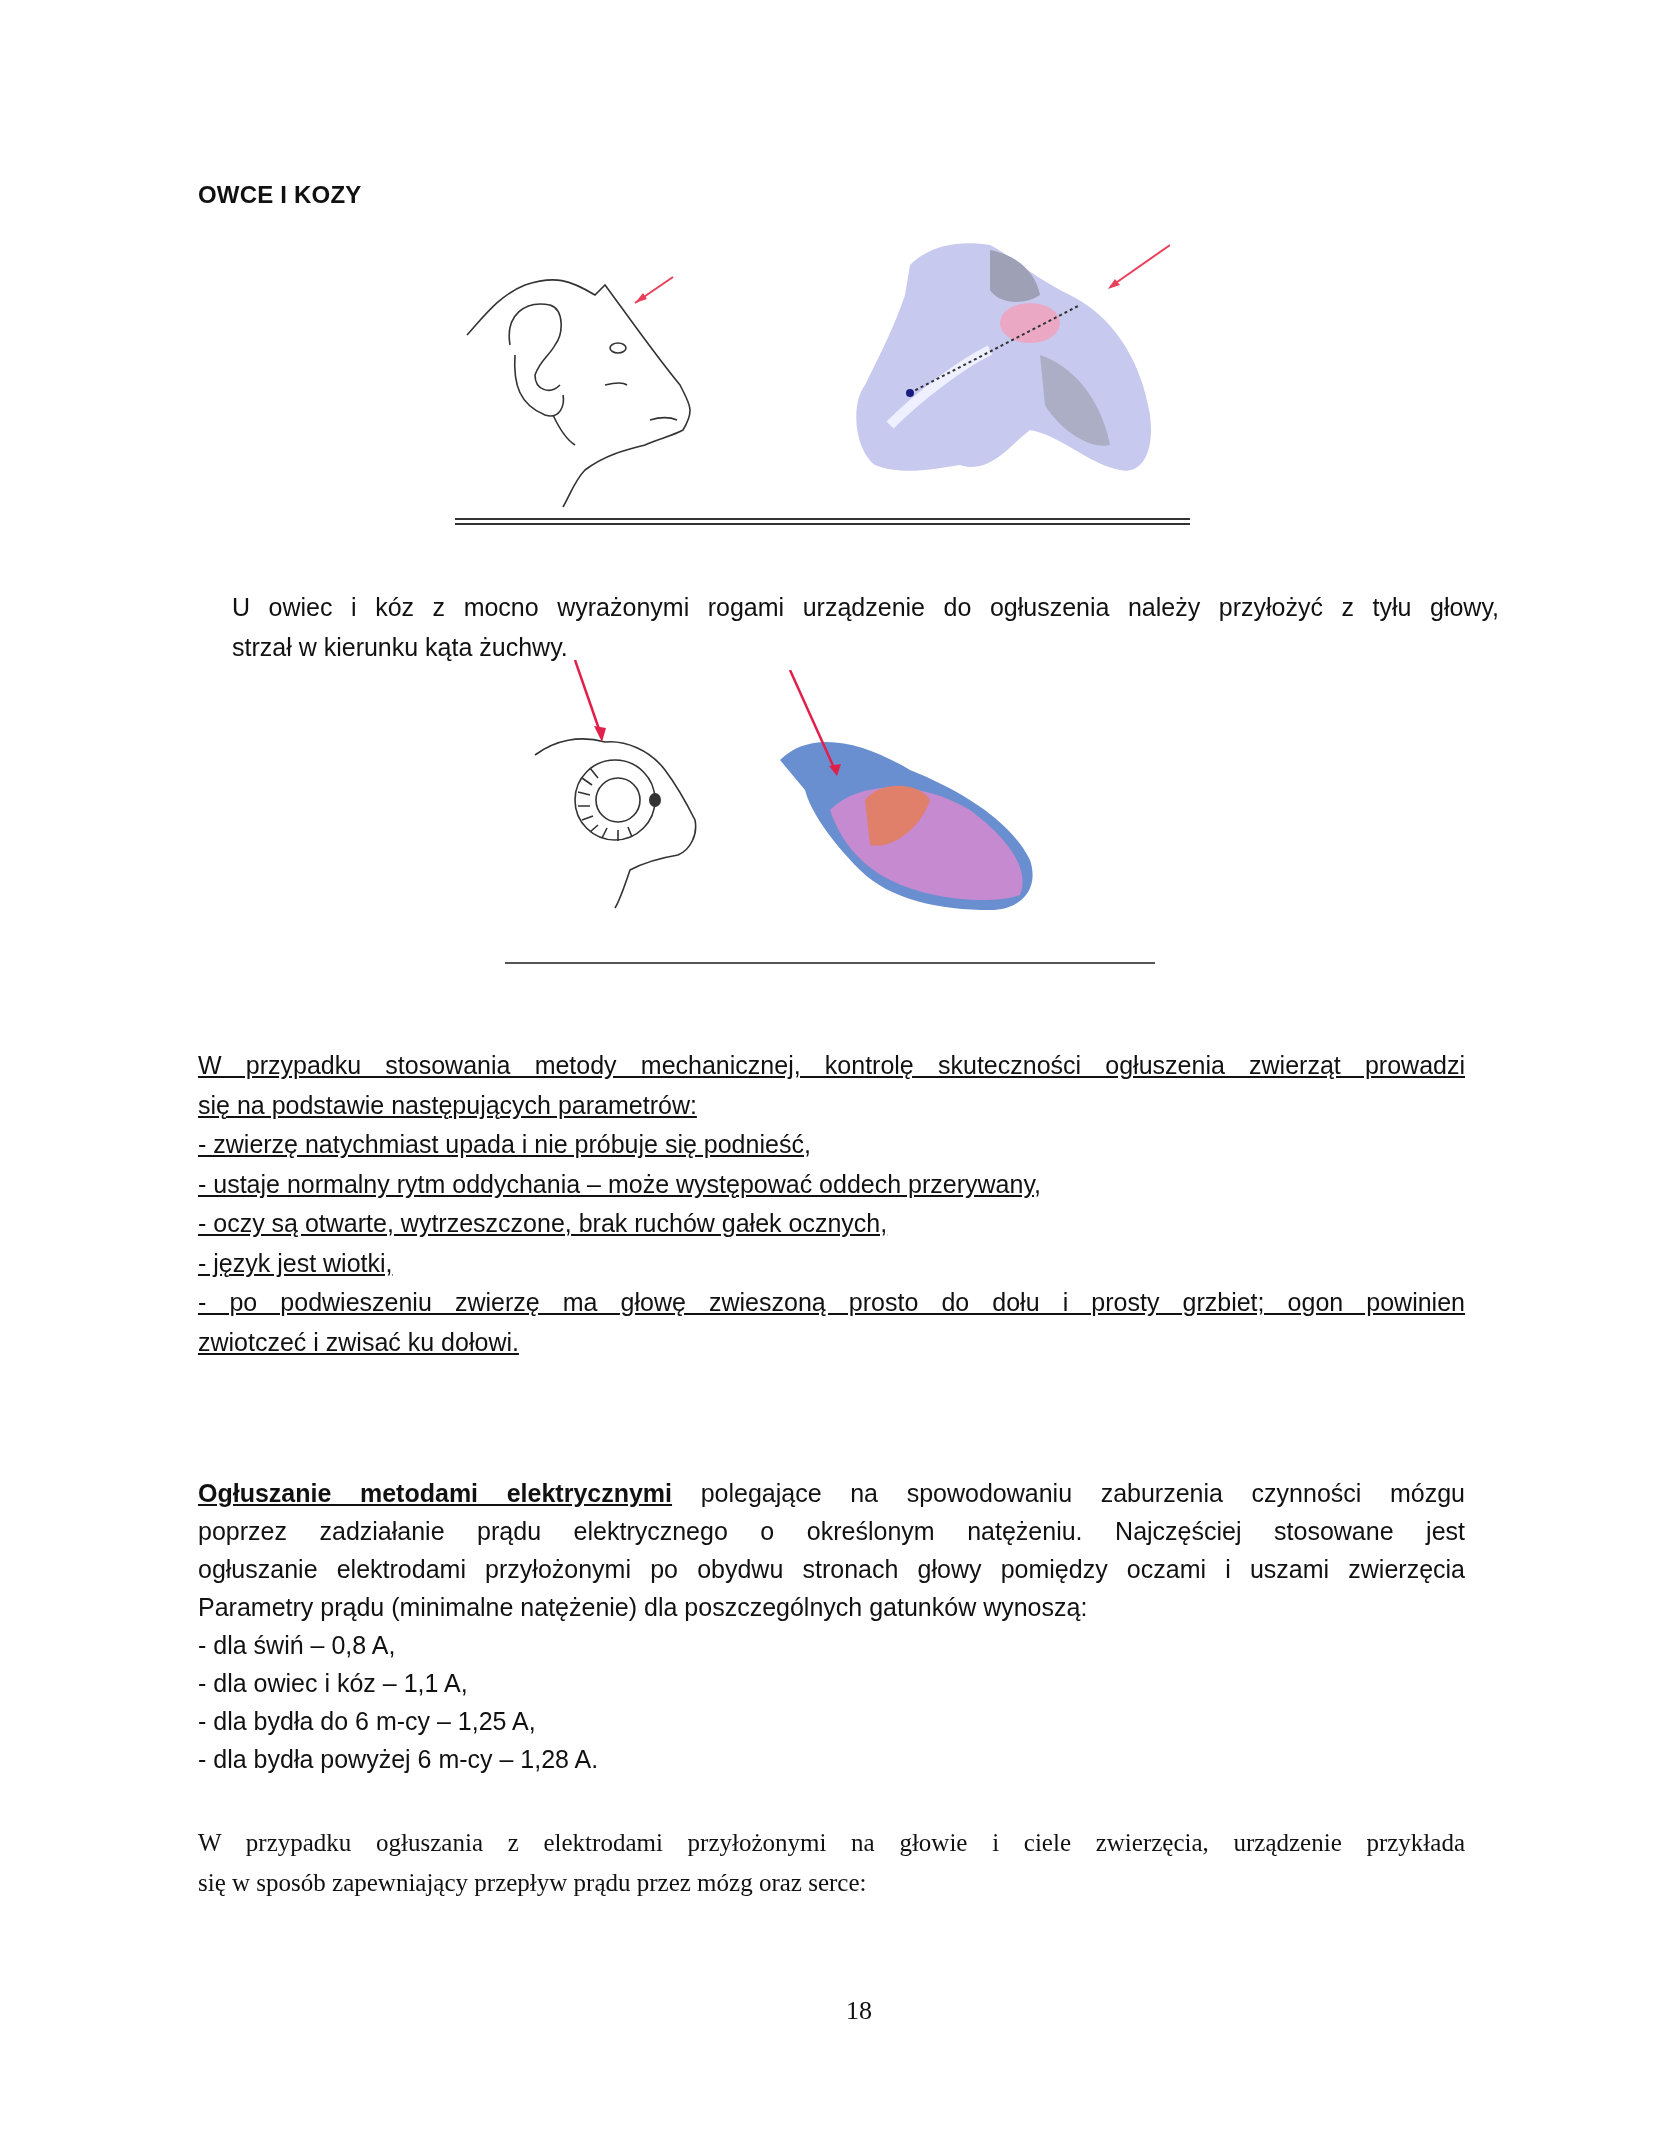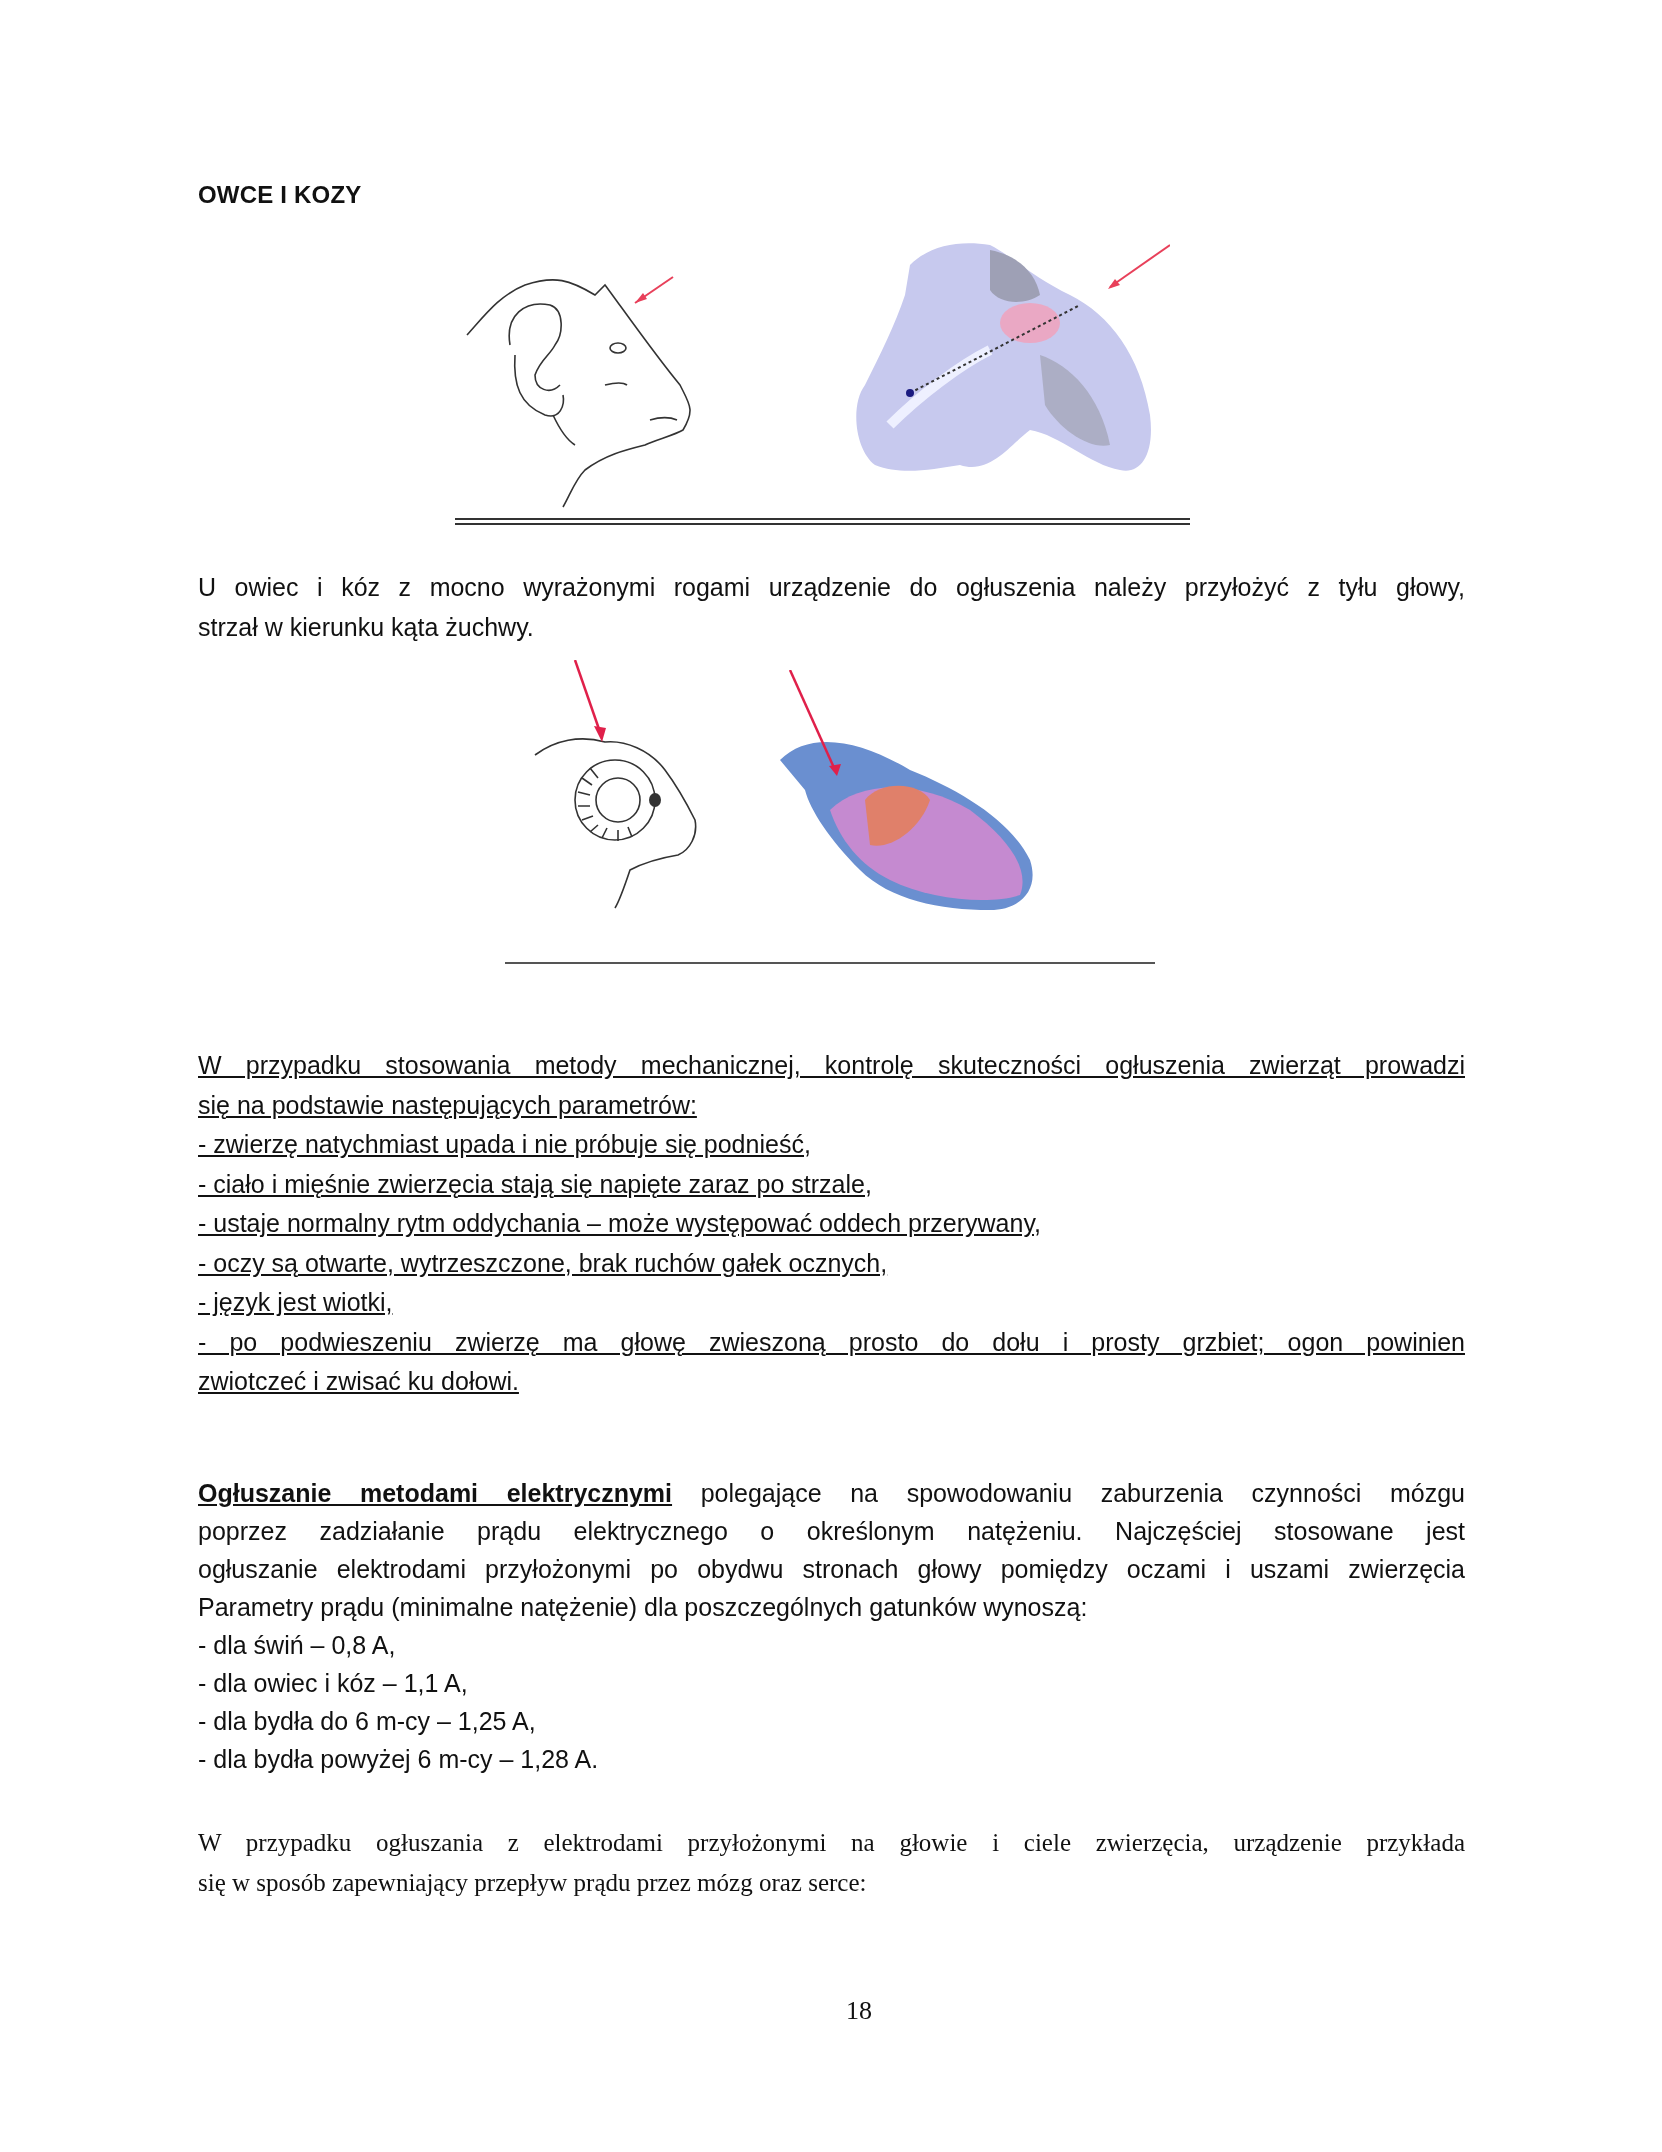--- a/index.html
+++ b/index.html
@@ -44,21 +44,21 @@
       <path d="M50 190 C80 160 120 130 150 115" stroke="#eef0ff" stroke-width="10" fill="none"></path>
       <line x1="70" y1="158" x2="240" y2="70" stroke="#333" stroke-width="2" stroke-dasharray="3,3"></line>
       <circle cx="70" cy="158" r="4" fill="#1a1a80"></circle>
       <line x1="330" y1="10" x2="270" y2="52" stroke="#e8405a" stroke-width="2"></line>
       <polygon points="268,54 275,44 280,50" fill="#e8405a"></polygon>
     </svg>
     <div class="rule" style="left:0; top:283px; width:735px; height:2px;"></div>
     <div class="rule" style="left:0; top:288px; width:735px; height:2px;"></div>
   </div>
 
-  <div class="para" style="top:568px;">
+  <div class="para" style="top:588px;margin-left:34px;">
     <span class="justify-line">U owiec i kóz z mocno wyrażonymi rogami urządzenie do ogłuszenia należy przyłożyć z tyłu głowy,</span>
     <span class="line">strzał w kierunku kąta żuchwy.</span>
   </div>
 
   <div class="figure" style="left:505px; top:660px; width:670px; height:310px;">
     <svg width="200" height="250" viewBox="0 0 200 250" style="position:absolute; left:25px; top:0;">
       <g fill="none" stroke="#333" stroke-width="1.6">
         <path d="M5 95 C25 80 50 75 75 82 C95 80 120 90 135 110 C150 130 160 150 165 160 C168 175 160 190 148 195 C130 198 115 202 100 210 C95 225 90 240 85 248"></path>
         <circle cx="85" cy="140" r="40"></circle>
         <circle cx="88" cy="140" r="22"></circle>
@@ -75,21 +75,20 @@
       <line x1="20" y1="0" x2="65" y2="100" stroke="#e0204a" stroke-width="2.5"></line>
       <polygon points="59,96 71,94 67,106" fill="#e0204a"></polygon>
     </svg>
     <div class="rule" style="left:0; top:302px; width:650px; height:2px; background:#555;"></div>
   </div>
 
   <div class="para" style="top:1046px;text-decoration:underline;">
     <span class="justify-line">W przypadku stosowania metody mechanicznej, kontrolę skuteczności ogłuszenia zwierząt prowadzi</span>
     <span class="line">się na podstawie następujących parametrów:</span>
     <span class="line">- zwierzę natychmiast upada i nie próbuje się podnieść,</span>
-    <span class="line">- ciało i mięśnie zwierzęcia stają się napięte zaraz po strzale,</span>
     <span class="line">- ustaje normalny rytm oddychania – może występować oddech przerywany,</span>
     <span class="line">- oczy są otwarte, wytrzeszczone, brak ruchów gałek ocznych,</span>
     <span class="line">- język jest wiotki,</span>
     <span class="justify-line">- po podwieszeniu zwierzę ma głowę zwieszoną prosto do dołu i prosty grzbiet; ogon powinien</span>
     <span class="line">zwiotczeć i zwisać ku dołowi.</span>
   </div>
 
   <div class="para" style="top:1474px; line-height:38px;">
     <span class="justify-line"><span class="u-bold">Ogłuszanie metodami elektrycznymi</span><span> polegające na spowodowaniu zaburzenia czynności mózgu</span></span>
     <span class="justify-line">poprzez zadziałanie prądu elektrycznego o określonym natężeniu. Najczęściej stosowane jest</span>

